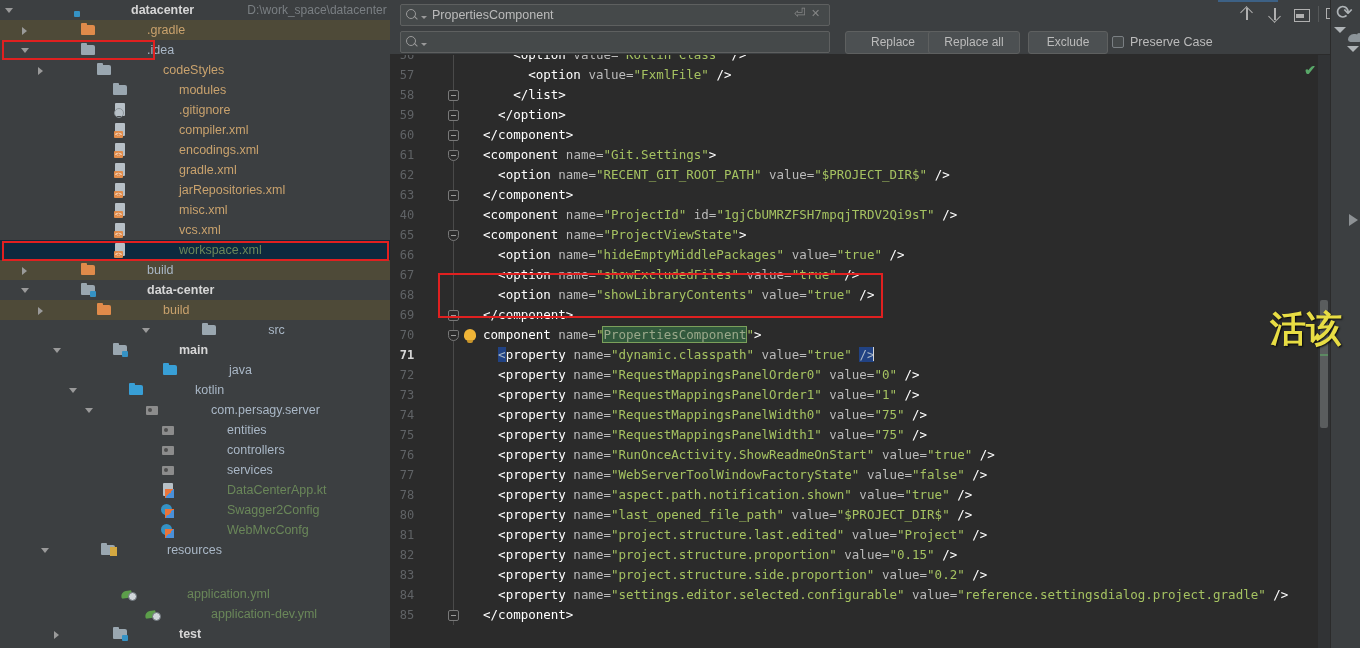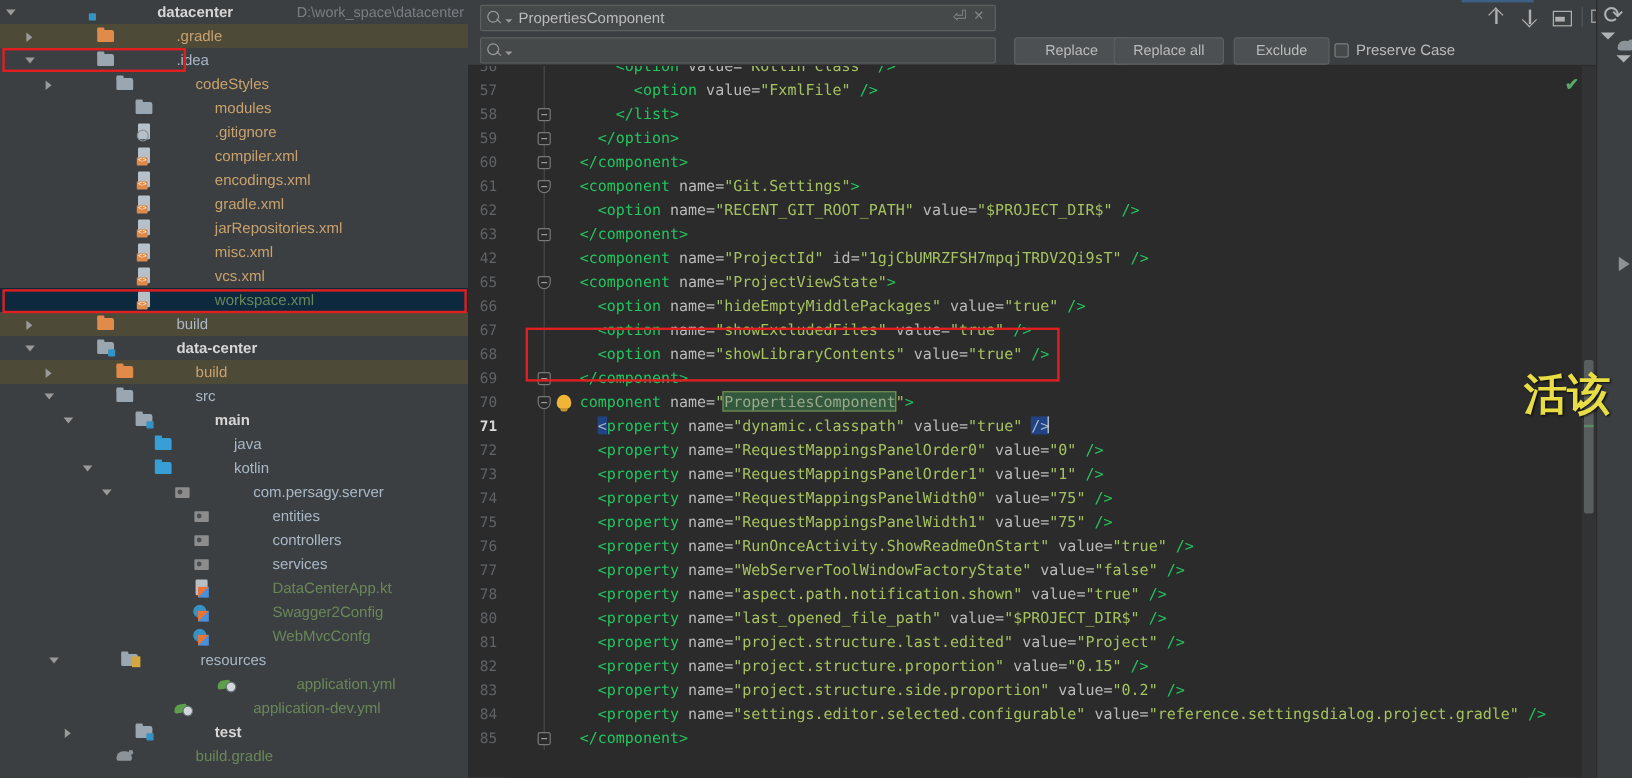--- a/index.html
+++ b/index.html
@@ -268,21 +268,21 @@
   .fold.open{ border-radius:2px 2px 6px 6px; }
   .src{ position:absolute; left:78px; top:0; }
   .bulb{
     position:absolute; left:74px; top:4px; width:12px; height:12px;
     background:#f0b537; border-radius:50% 50% 40% 40%; z-index:5;
   }
   .bulb::after{
     content:""; position:absolute; left:3px; bottom:-2px; width:6px; height:3px;
     background:#c9952a; border-radius:0 0 2px 2px;
   }
-  .tag{ color:#22c55e;margin-top:16px; }
+  .tag{ color:#ffffff;margin-top:16px; }
   .attr{ color:#bababa; }
   .val{ color:#a5c261; }
   .eq{ color:#a9b7c6; }
   .match{
     background:#32593d; outline:1px solid #7ba05b; color:#9aa88a;
   }
   .caretsel{ background:#214283; }
   .caret{
     display:inline-block; width:1px; height:14px; background:#d6d6d6;
     vertical-align:-2px; margin-left:-1px;
@@ -427,33 +427,33 @@
           <span class="ico folder folder-mod">
             <i class="badge"></i>
           </span>
           <span class="tree-label bold">data-center</span>
         </div>
         <div class="tree-row excluded" style="padding-left: 36px;">
           <span class="twisty collapsed"></span>
           <span class="ico folder folder-orange"></span>
           <span class="tree-label c-orange">build</span>
         </div>
-        <div class="tree-row" style="padding-left: 36px;">
+        <div class="tree-row" style="padding-left: 36px; justify-content: center;">
           <span class="twisty expanded"></span>
           <span class="ico folder"></span>
           <span class="tree-label c-plain">src</span>
         </div>
         <div class="tree-row" style="padding-left: 52px;">
           <span class="twisty expanded"></span>
           <span class="ico folder folder-mod">
             <i class="badge"></i>
           </span>
           <span class="tree-label bold">main</span>
         </div>
-        <div class="tree-row" style="padding-left: 68px;">
+        <div class="tree-row" style="padding-left: 102px;">
           <span class="twisty"></span>
           <span class="ico folder folder-blue"></span>
           <span class="tree-label c-plain">java</span>
         </div>
         <div class="tree-row" style="padding-left: 68px;">
           <span class="twisty expanded"></span>
           <span class="ico folder folder-blue"></span>
           <span class="tree-label c-plain">kotlin</span>
         </div>
         <div class="tree-row" style="padding-left: 84px;">
@@ -491,21 +491,21 @@
           <span class="ico ktc"></span>
           <span class="tree-label c-green">WebMvcConfg</span>
         </div>
         <div class="tree-row" style="padding-left: 40px;">
           <span class="twisty expanded"></span>
           <span class="ico folder folder-res">
             <i class="badge"></i>
           </span>
           <span class="tree-label c-plain">resources</span>
         </div>
-        <div class="tree-row" style="padding-left: 120px;">
+        <div class="tree-row" style="padding-left: 60px; margin-top: 24px;">
           <span class="twisty"></span>
           <span class="ico yml"></span>
           <span class="tree-label c-green">application.yml</span>
         </div>
         <div class="tree-row" style="padding-left: 84px;">
           <span class="twisty"></span>
           <span class="ico yml"></span>
           <span class="tree-label c-green">application-dev.yml</span>
         </div>
         <div class="tree-row" style="padding-left: 52px;">
@@ -565,21 +565,21 @@
 
     <div id="code">
         <div class="cl" style="margin-top: -10px;"><span class="ln">56</span><span class="gutter-line"></span><span class="src"><span class="eq">      </span><span class="tag">&lt;option</span><span class="attr"> value=</span><span class="val">"Kotlin Class"</span><span class="tag"> /&gt;</span></span></div>
         <div class="cl"><span class="ln">57</span><span class="gutter-line"></span><span class="src"><span class="eq">        </span><span class="tag">&lt;option</span><span class="attr"> value=</span><span class="val">"FxmlFile"</span><span class="tag"> /&gt;</span></span></div>
         <div class="cl"><span class="ln">58</span><span class="gutter-line"></span><span class="fold"></span><span class="src"><span class="eq">      </span><span class="tag">&lt;/list&gt;</span></span></div>
         <div class="cl"><span class="ln">59</span><span class="gutter-line"></span><span class="fold"></span><span class="src"><span class="eq">    </span><span class="tag">&lt;/option&gt;</span></span></div>
         <div class="cl"><span class="ln">60</span><span class="gutter-line"></span><span class="fold"></span><span class="src"><span class="eq">  </span><span class="tag">&lt;/component&gt;</span></span></div>
         <div class="cl"><span class="ln">61</span><span class="gutter-line"></span><span class="fold open"></span><span class="src"><span class="eq">  </span><span class="tag">&lt;component</span><span class="attr"> name=</span><span class="val">"Git.Settings"</span><span class="tag">&gt;</span></span></div>
         <div class="cl"><span class="ln">62</span><span class="gutter-line"></span><span class="src"><span class="eq">    </span><span class="tag">&lt;option</span><span class="attr"> name=</span><span class="val">"RECENT_GIT_ROOT_PATH"</span><span class="attr"> value=</span><span class="val">"$PROJECT_DIR$"</span><span class="tag"> /&gt;</span></span></div>
         <div class="cl"><span class="ln">63</span><span class="gutter-line"></span><span class="fold"></span><span class="src"><span class="eq">  </span><span class="tag">&lt;/component&gt;</span></span></div>
-        <div class="cl"><span class="ln">42</span><span class="gutter-line"></span><span class="src"><span class="eq">  </span><span class="tag">&lt;component</span><span class="attr"> name=</span><span class="val">"ProjectId"</span><span class="attr"> id=</span><span class="val">"1gjCbUMRZFSH7mpqjTRDV2Qi9sT"</span><span class="tag"> /&gt;</span></span></div>
+        <div class="cl"><span class="ln">40</span><span class="gutter-line"></span><span class="src"><span class="eq">  </span><span class="tag">&lt;component</span><span class="attr"> name=</span><span class="val">"ProjectId"</span><span class="attr"> id=</span><span class="val">"1gjCbUMRZFSH7mpqjTRDV2Qi9sT"</span><span class="tag"> /&gt;</span></span></div>
         <div class="cl"><span class="ln">65</span><span class="gutter-line"></span><span class="fold open"></span><span class="src"><span class="eq">  </span><span class="tag">&lt;component</span><span class="attr"> name=</span><span class="val">"ProjectViewState"</span><span class="tag">&gt;</span></span></div>
         <div class="cl"><span class="ln">66</span><span class="gutter-line"></span><span class="src"><span class="eq">    </span><span class="tag">&lt;option</span><span class="attr"> name=</span><span class="val">"hideEmptyMiddlePackages"</span><span class="attr"> value=</span><span class="val">"true"</span><span class="tag"> /&gt;</span></span></div>
         <div class="cl"><span class="ln">67</span><span class="gutter-line"></span><span class="src"><span class="eq">    </span><span class="tag">&lt;option</span><span class="attr"> name=</span><span class="val">"showExcludedFiles"</span><span class="attr"> value=</span><span class="val">"true"</span><span class="tag"> /&gt;</span></span></div>
         <div class="cl"><span class="ln">68</span><span class="gutter-line"></span><span class="src"><span class="eq">    </span><span class="tag">&lt;option</span><span class="attr"> name=</span><span class="val">"showLibraryContents"</span><span class="attr"> value=</span><span class="val">"true"</span><span class="tag"> /&gt;</span></span></div>
         <div class="cl"><span class="ln">69</span><span class="gutter-line"></span><span class="fold"></span><span class="src"><span class="eq">  </span><span class="tag">&lt;/component&gt;</span></span></div>
         <div class="cl"><span class="ln">70</span><span class="gutter-line"></span><span class="fold open"></span><span class="bulb"></span><span class="src"><span class="eq">  </span><span class="tag">component</span><span class="attr"> name=</span><span class="val">"</span><span class="match">PropertiesComponent</span><span class="val">"</span><span class="tag">&gt;</span></span></div>
         <div class="cl"><span class="ln cur">71</span><span class="gutter-line"></span><span class="src"><span class="eq">    </span><span class="caretsel">&lt;</span><span class="tag">property</span><span class="attr"> name=</span><span class="val">"dynamic.classpath"</span><span class="attr"> value=</span><span class="val">"true"</span><span class="eq"> </span><span class="caretsel">/&gt;</span><span class="caret"></span></span></div>
         <div class="cl"><span class="ln">72</span><span class="gutter-line"></span><span class="src"><span class="eq">    </span><span class="tag">&lt;property</span><span class="attr"> name=</span><span class="val">"RequestMappingsPanelOrder0"</span><span class="attr"> value=</span><span class="val">"0"</span><span class="tag"> /&gt;</span></span></div>
         <div class="cl"><span class="ln">73</span><span class="gutter-line"></span><span class="src"><span class="eq">    </span><span class="tag">&lt;property</span><span class="attr"> name=</span><span class="val">"RequestMappingsPanelOrder1"</span><span class="attr"> value=</span><span class="val">"1"</span><span class="tag"> /&gt;</span></span></div>
         <div class="cl"><span class="ln">74</span><span class="gutter-line"></span><span class="src"><span class="eq">    </span><span class="tag">&lt;property</span><span class="attr"> name=</span><span class="val">"RequestMappingsPanelWidth0"</span><span class="attr"> value=</span><span class="val">"75"</span><span class="tag"> /&gt;</span></span></div>

